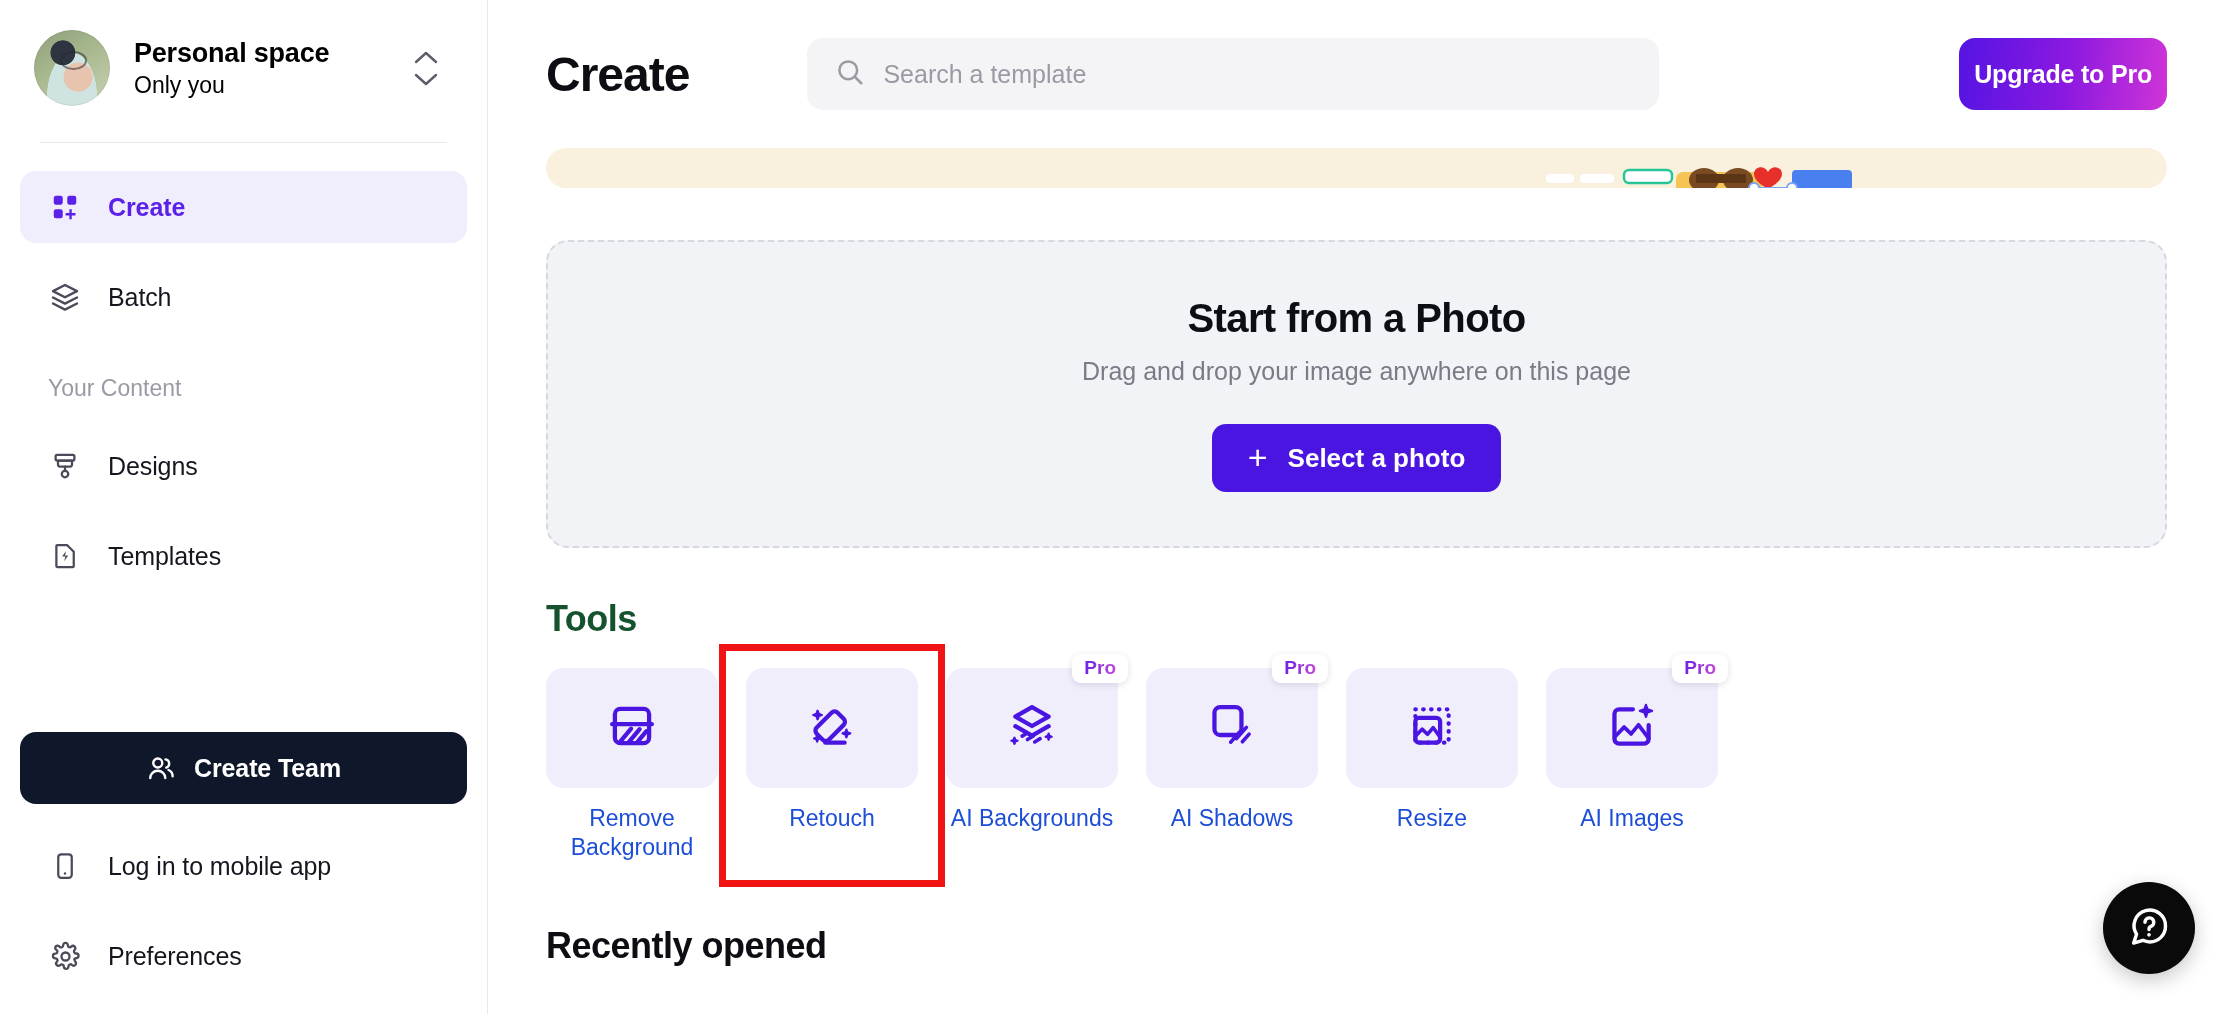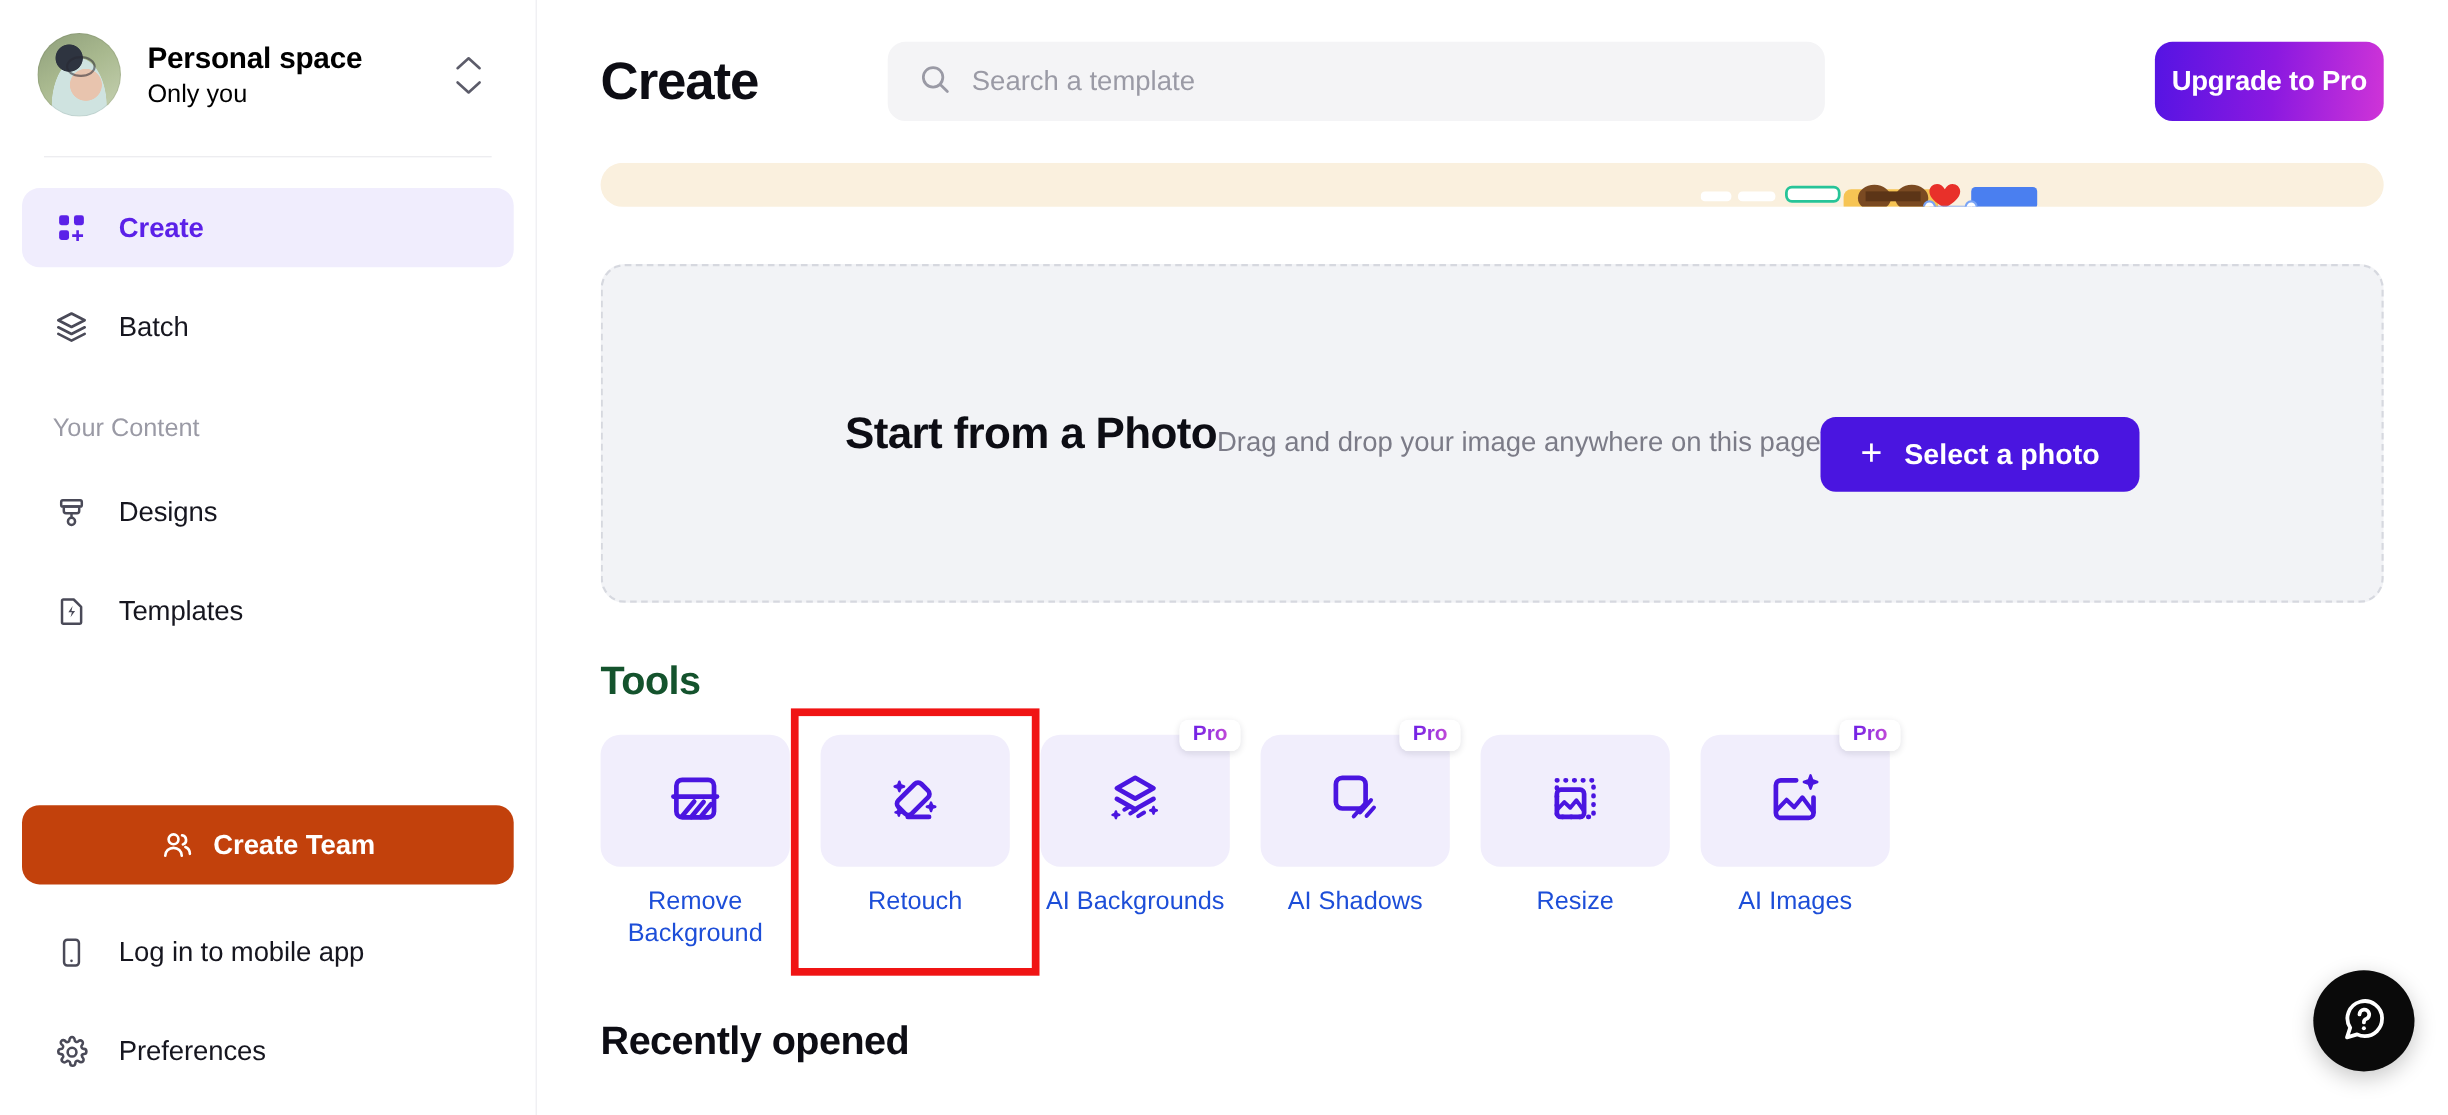--- a/index.html
+++ b/index.html
@@ -80,21 +80,21 @@
   .nav-gap { height: 18px; }
 
   .sidebar-bottom {
     margin-top: auto;
     padding: 0 20px 22px 20px;
   }
   .create-team {
     display: flex; align-items: center; justify-content: center;
     gap: 18px;
     height: 72px; margin: 0 0 26px 0;
-    background: #c2410c; border-radius: 16px;
+    background: #0f172a; border-radius: 16px;
     color: #ffffff; font-size: 25px; font-weight: 700;
     cursor: pointer; letter-spacing: -.1px;
     border: none; width: 100%;
   }
   .create-team svg { display:block; }
 
   
   .main {
     flex: 1 1 auto; height: 1014px; position: relative;
     background: #ffffff; overflow: hidden;
@@ -140,21 +140,21 @@
     position: relative; overflow: hidden;
   }
   .banner-art { position: absolute; bottom: 0; left: 1000px; height: 40px; width: 420px; }
 
   .dropzone {
     margin-top: 52px;
     height: 308px;
     background: #f2f3f6;
     border: 2px dashed #d6d8df;
     border-radius: 22px;
-    display: flex; 
+    display: flex; flex-direction: column;
     align-items: center; justify-content: center;
     cursor: pointer;
   }
   .dz-title { font-size: 40px; font-weight: 800; color: #0d0d14; letter-spacing: -.6px; }
   .dz-sub { font-size: 25px; color: #7b7b87; margin-top: 16px; }
   .dz-btn {
     margin-top: 38px; height: 68px; padding: 0 36px;
     border-radius: 14px; border: none; background: #4a15e0;
     color: #fff; font-size: 26px; font-weight: 700;
     font-family: "Liberation Sans", sans-serif;

